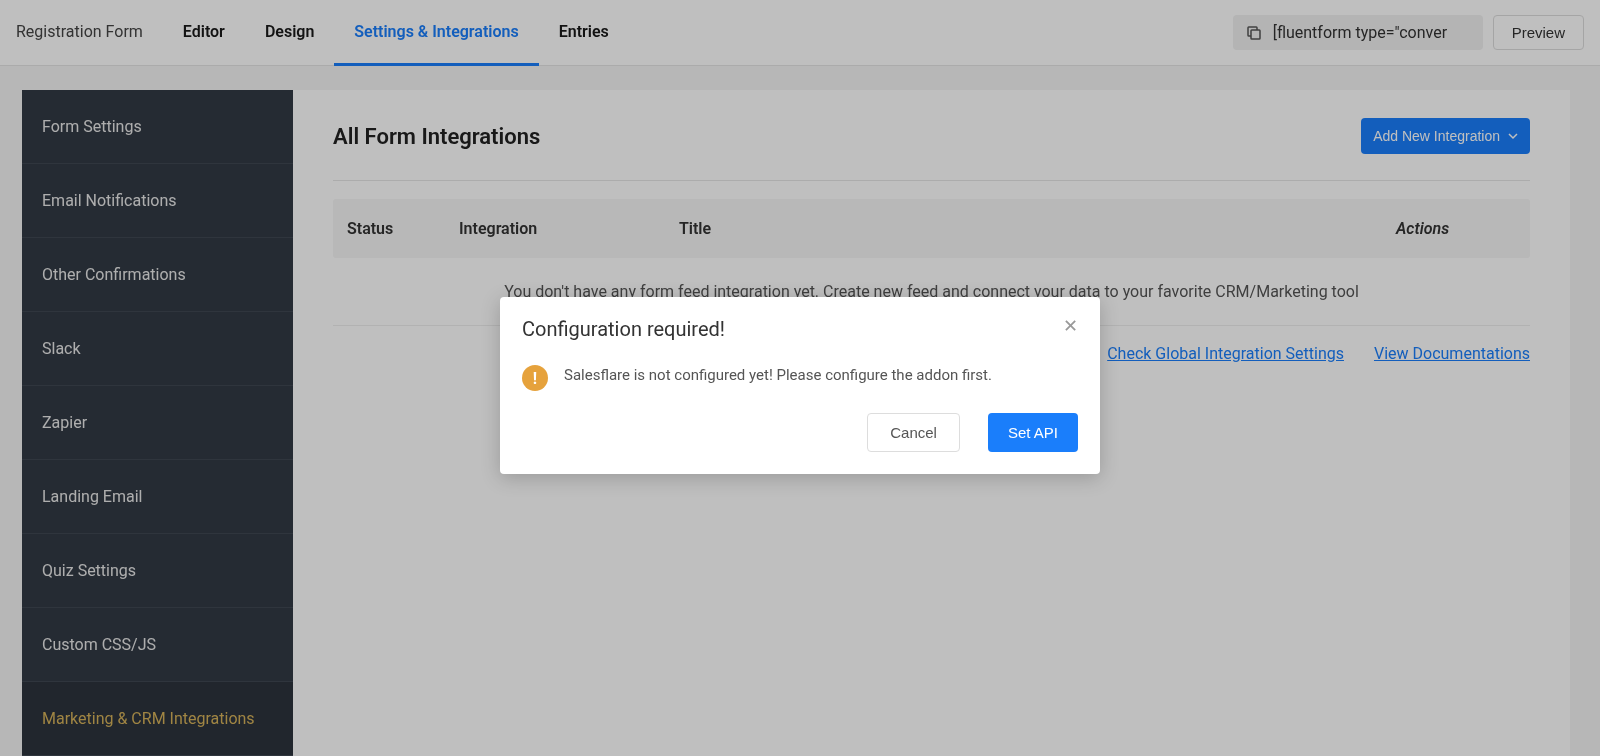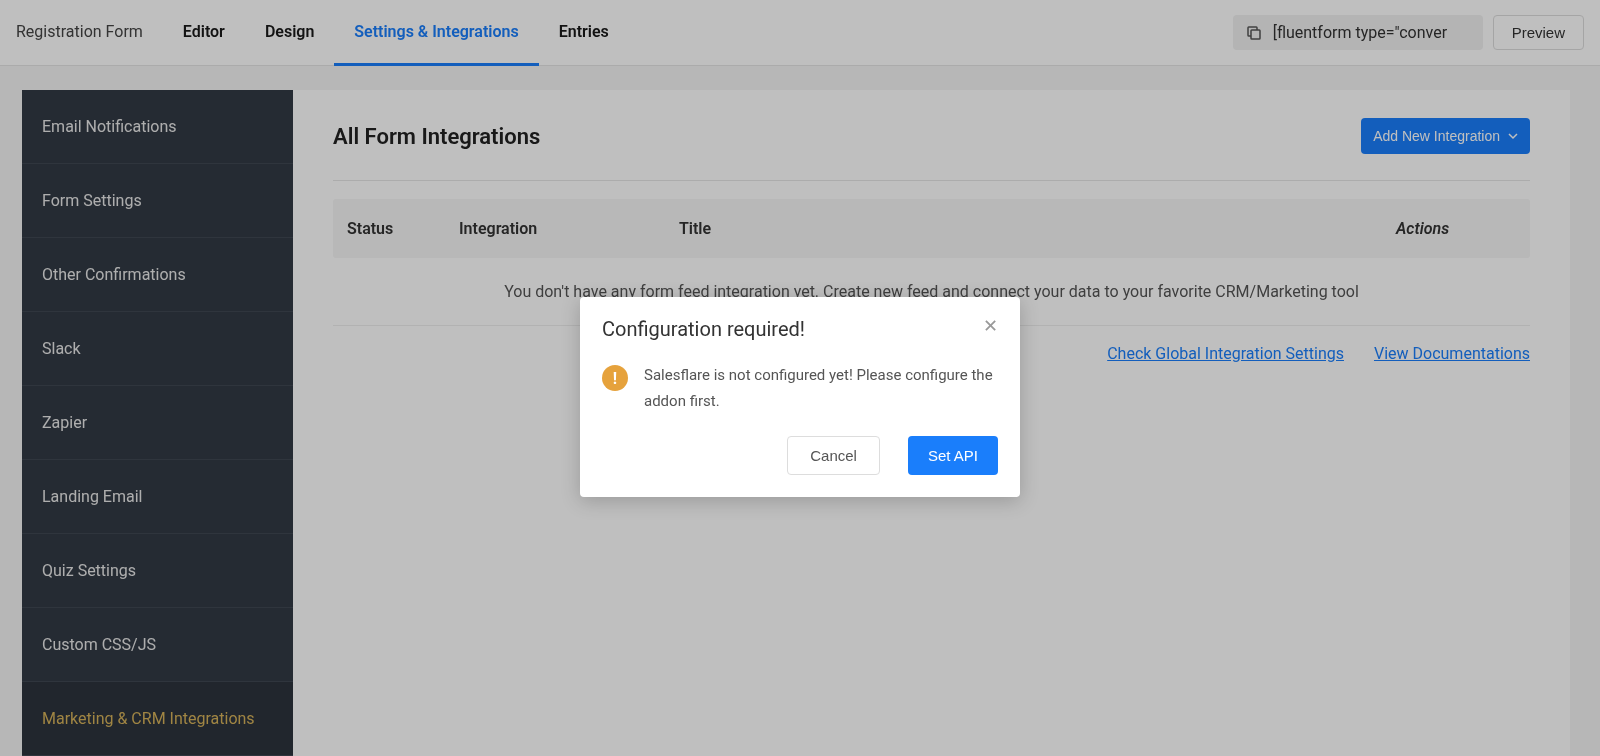--- a/index.html
+++ b/index.html
@@ -173,21 +173,21 @@
       inset: 0;
       background: rgba(0,0,0,0.25);
       display: flex;
       align-items: flex-start;
       justify-content: center;
       padding-top: 297px;
     }
     .modal {
       background: #fff;
       border-radius: 4px;
-      width: 440px;
+      width: 600px;
       box-shadow: 0 4px 20px rgba(0,0,0,0.2);
       position: relative;
     }
     .modal-header {
       padding: 20px 22px 8px;
       display: flex;
       justify-content: space-between;
       align-items: flex-start;
     }
     .modal-title {
@@ -267,22 +267,22 @@
           <path d="M16 8V5a1 1 0 0 0-1-1H5a1 1 0 0 0-1 1v10a1 1 0 0 0 1 1h3"></path>
         </svg>
       <span>[fluentform type="conver</span>
     </div>
     <button class="preview-btn">Preview</button>
   </div>
 </div>
 
 <div class="main-wrap">
   <div class="sidebar">
+    <div class="sidebar-item">Form Settings</div>
     <div class="sidebar-item">Email Notifications</div>
-    <div class="sidebar-item">Form Settings</div>
     <div class="sidebar-item">Other Confirmations</div>
     <div class="sidebar-item">Slack</div>
     <div class="sidebar-item">Zapier</div>
     <div class="sidebar-item">Landing Email</div>
     <div class="sidebar-item">Quiz Settings</div>
     <div class="sidebar-item">Custom CSS/JS</div>
     <div class="sidebar-item active-gold">Marketing &amp; CRM Integrations</div>
   </div>
 
   <div class="content">

